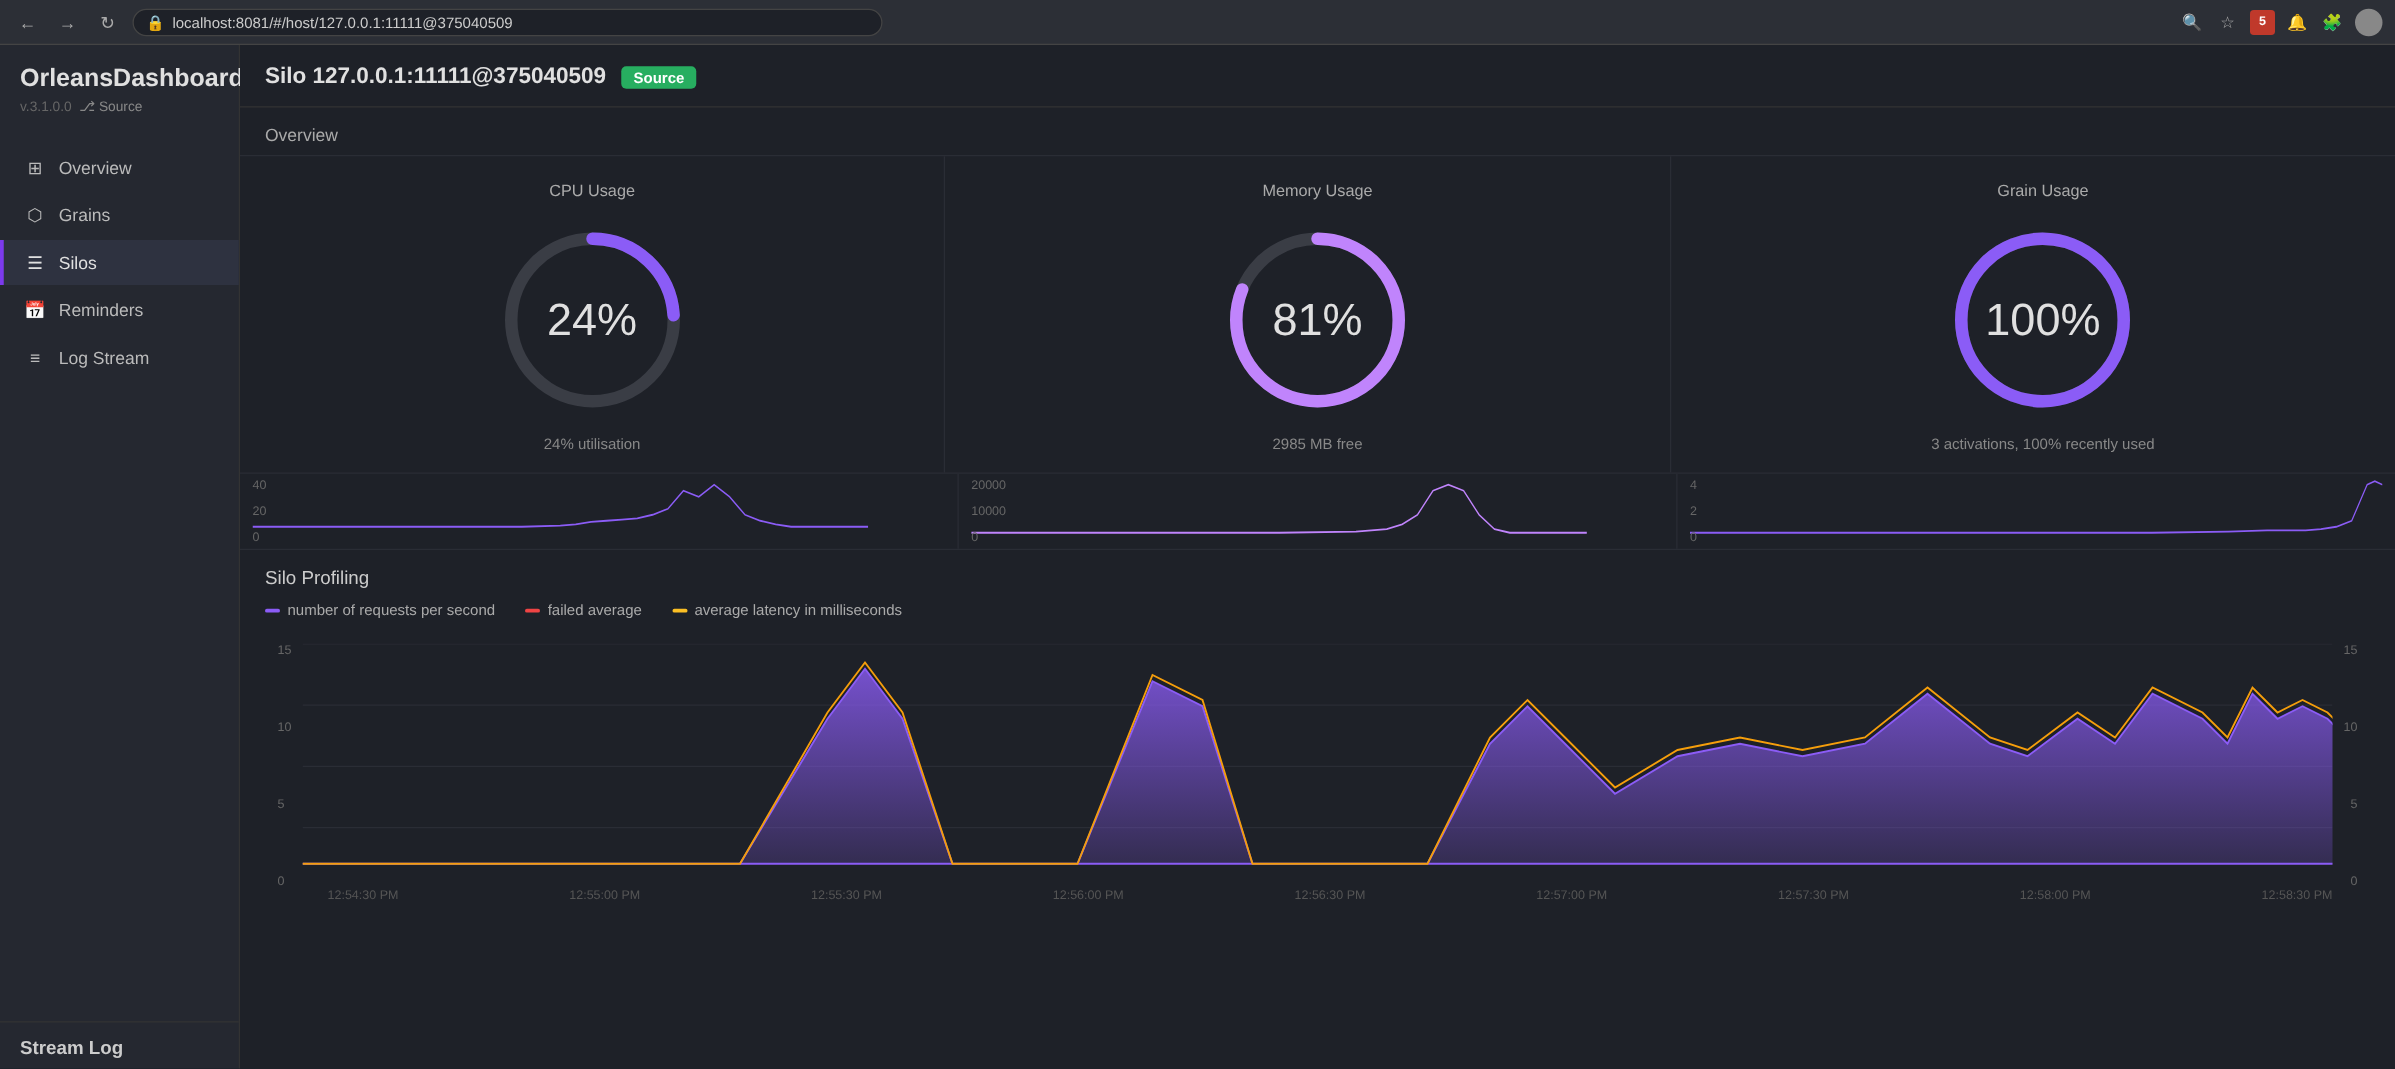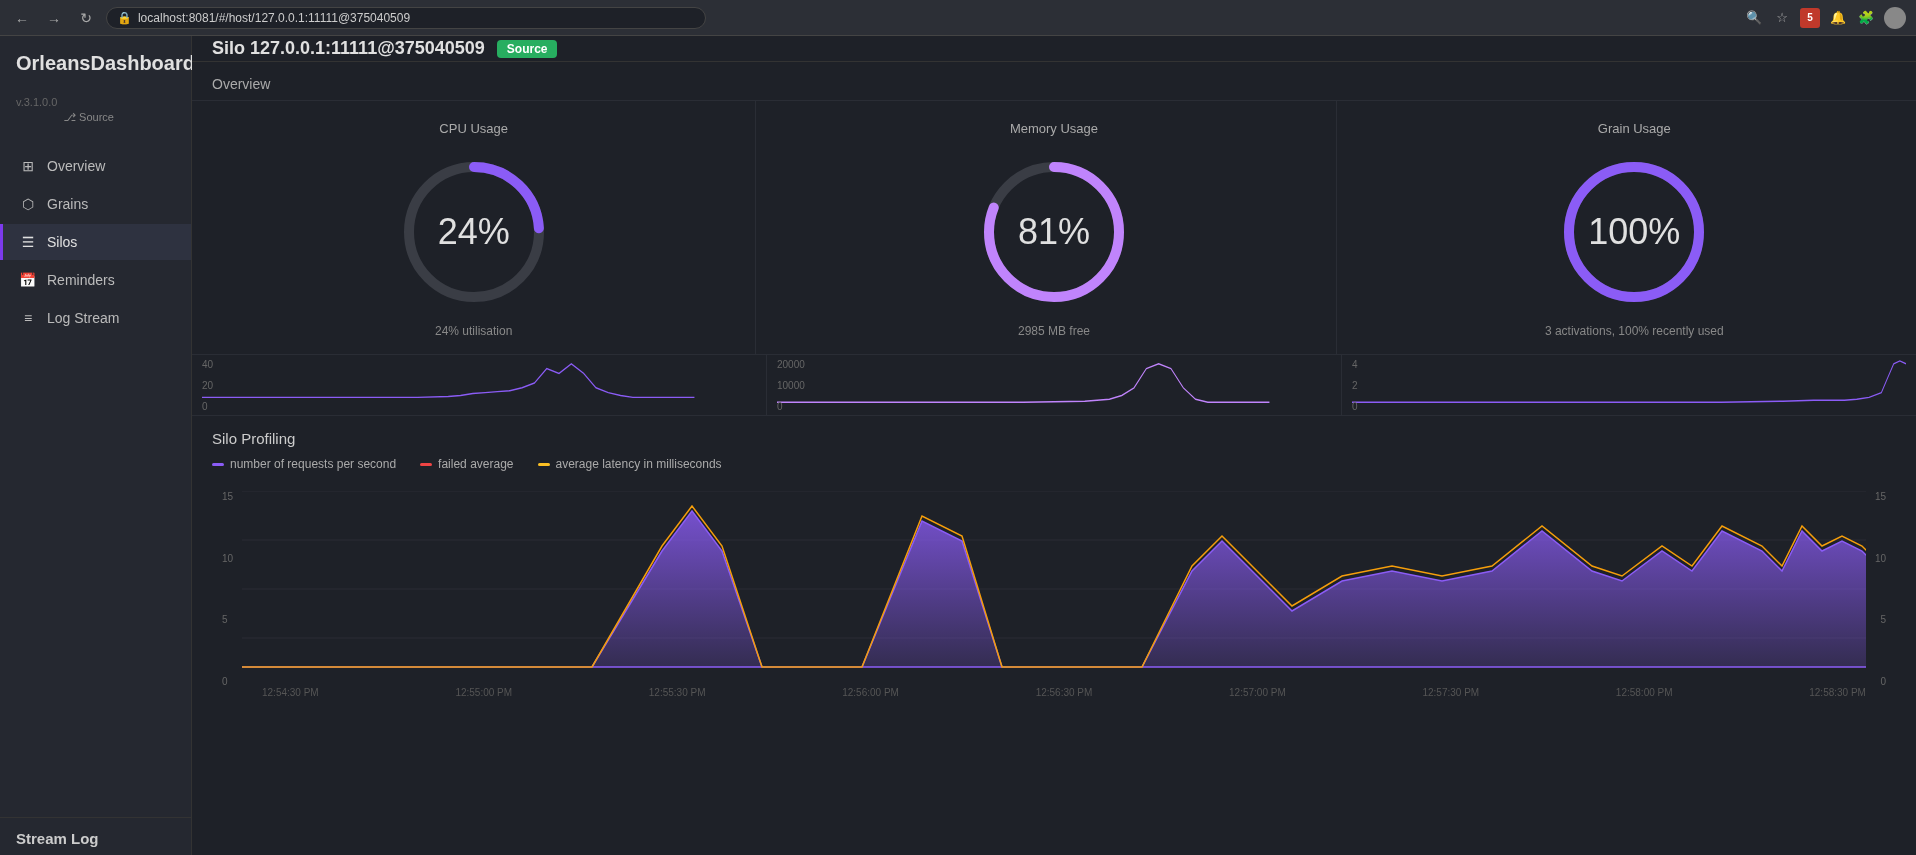--- a/index.html
+++ b/index.html
@@ -44,21 +44,21 @@
     }
     .sidebar-logo {
       padding: 16px 16px 4px;
       font-size: 20px; font-weight: 700; color: #e0e0e0;
     }
     .sidebar-version {
       padding: 0 16px 16px;
       font-size: 11px; color: #666;
       display: flex; align-items: center; gap: 6px;
     }
-    .sidebar-version a { color: #888; text-decoration: none; margin-top: 32px; }
+    .sidebar-version a { color: #888; text-decoration: none; }
     .sidebar-nav { display: flex; flex-direction: column; gap: 2px; padding: 8px 0; }
     .nav-item {
       display: flex; align-items: center; gap: 10px;
       padding: 10px 16px; cursor: pointer; font-size: 14px; color: #bbb;
       border-left: 3px solid transparent;
     }
     .nav-item.active { background: #2e3240; color: #e0e0e0; border-left-color: #7c3aed; }
     .nav-icon { font-size: 14px; width: 18px; display: flex; justify-content: center; }
 
     
@@ -66,22 +66,22 @@
       padding: 12px 16px 8px;
       font-size: 15px; font-weight: 600; color: #ccc;
       border-top: 1px solid #333;
       margin-top: auto;
     }
 
     
     .main { flex: 1; overflow-y: auto; background: #1e2128; }
     
     .page-header {
-      padding: 2px 20px;
-      display: flex; align-items: center; gap: 12px;
+      padding: 14px 20px;
+      display: flex; align-items: flex-end; gap: 12px;
       border-bottom: 1px solid #333;
     }
     .page-title { font-size: 18px; font-weight: 600; color: #e0e0e0; }
     .status-badge {
       background: #27ae60; color: white;
       padding: 2px 10px; border-radius: 4px; font-size: 12px; font-weight: 600;
     }
 
     
     .section-header {

